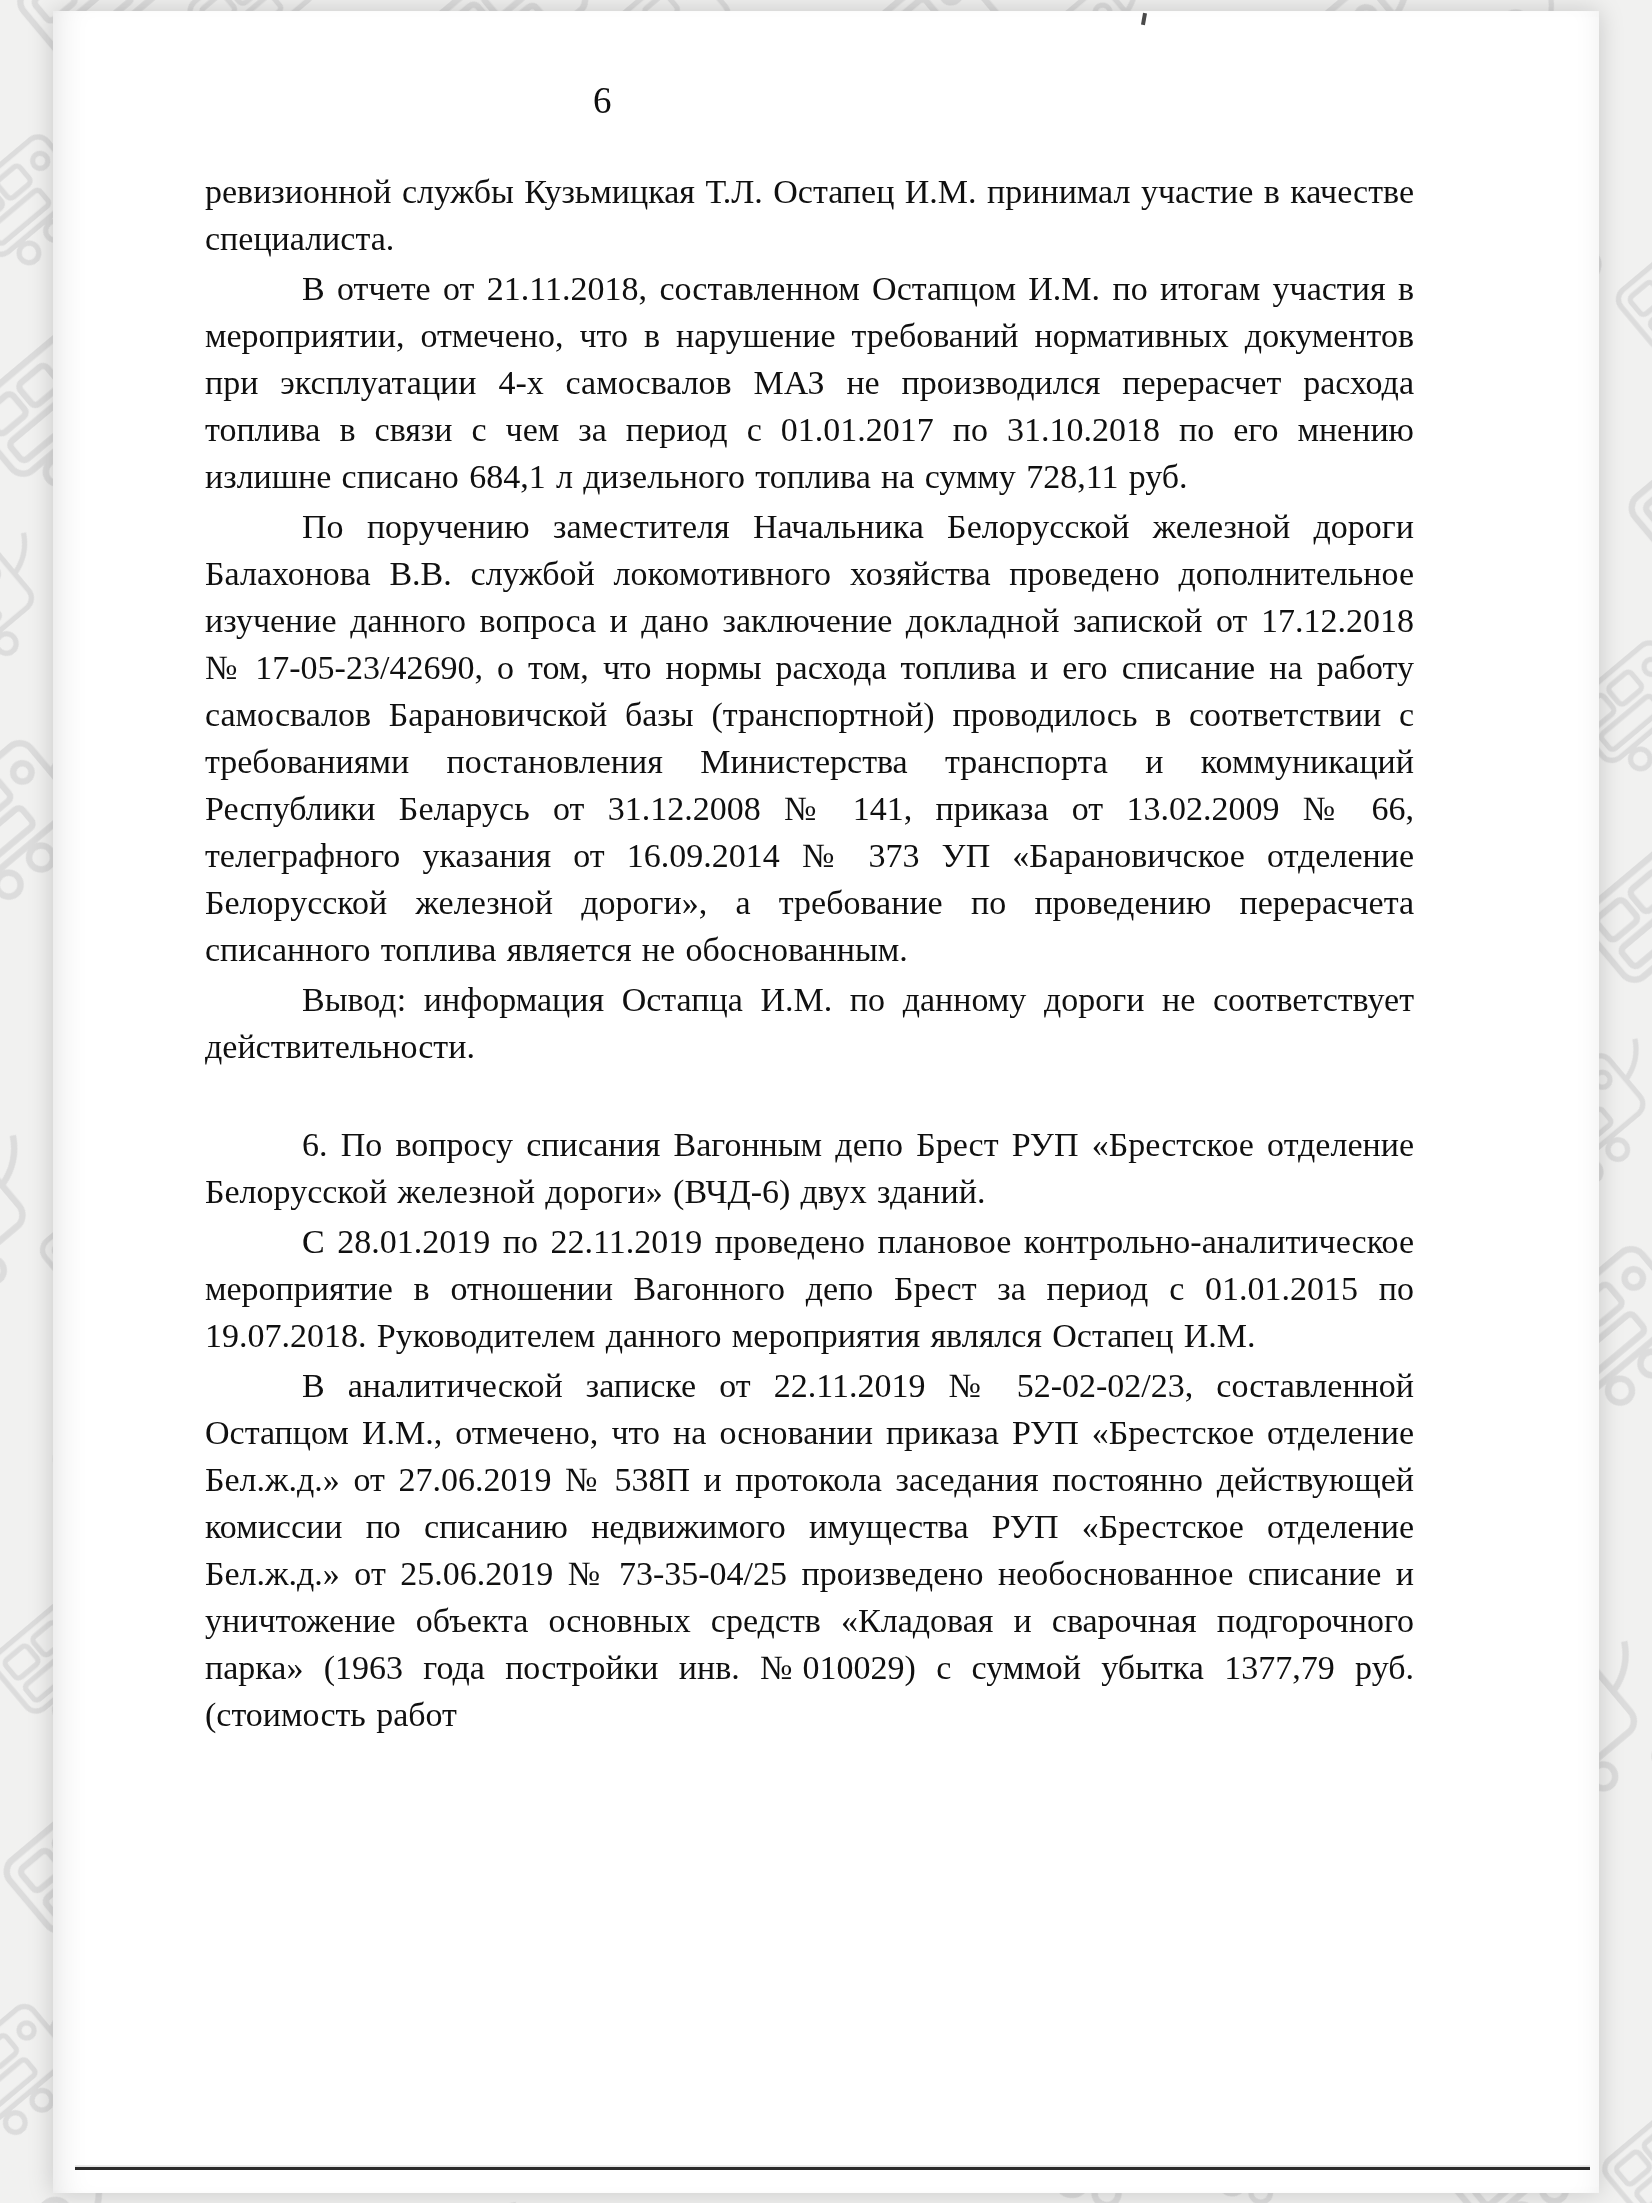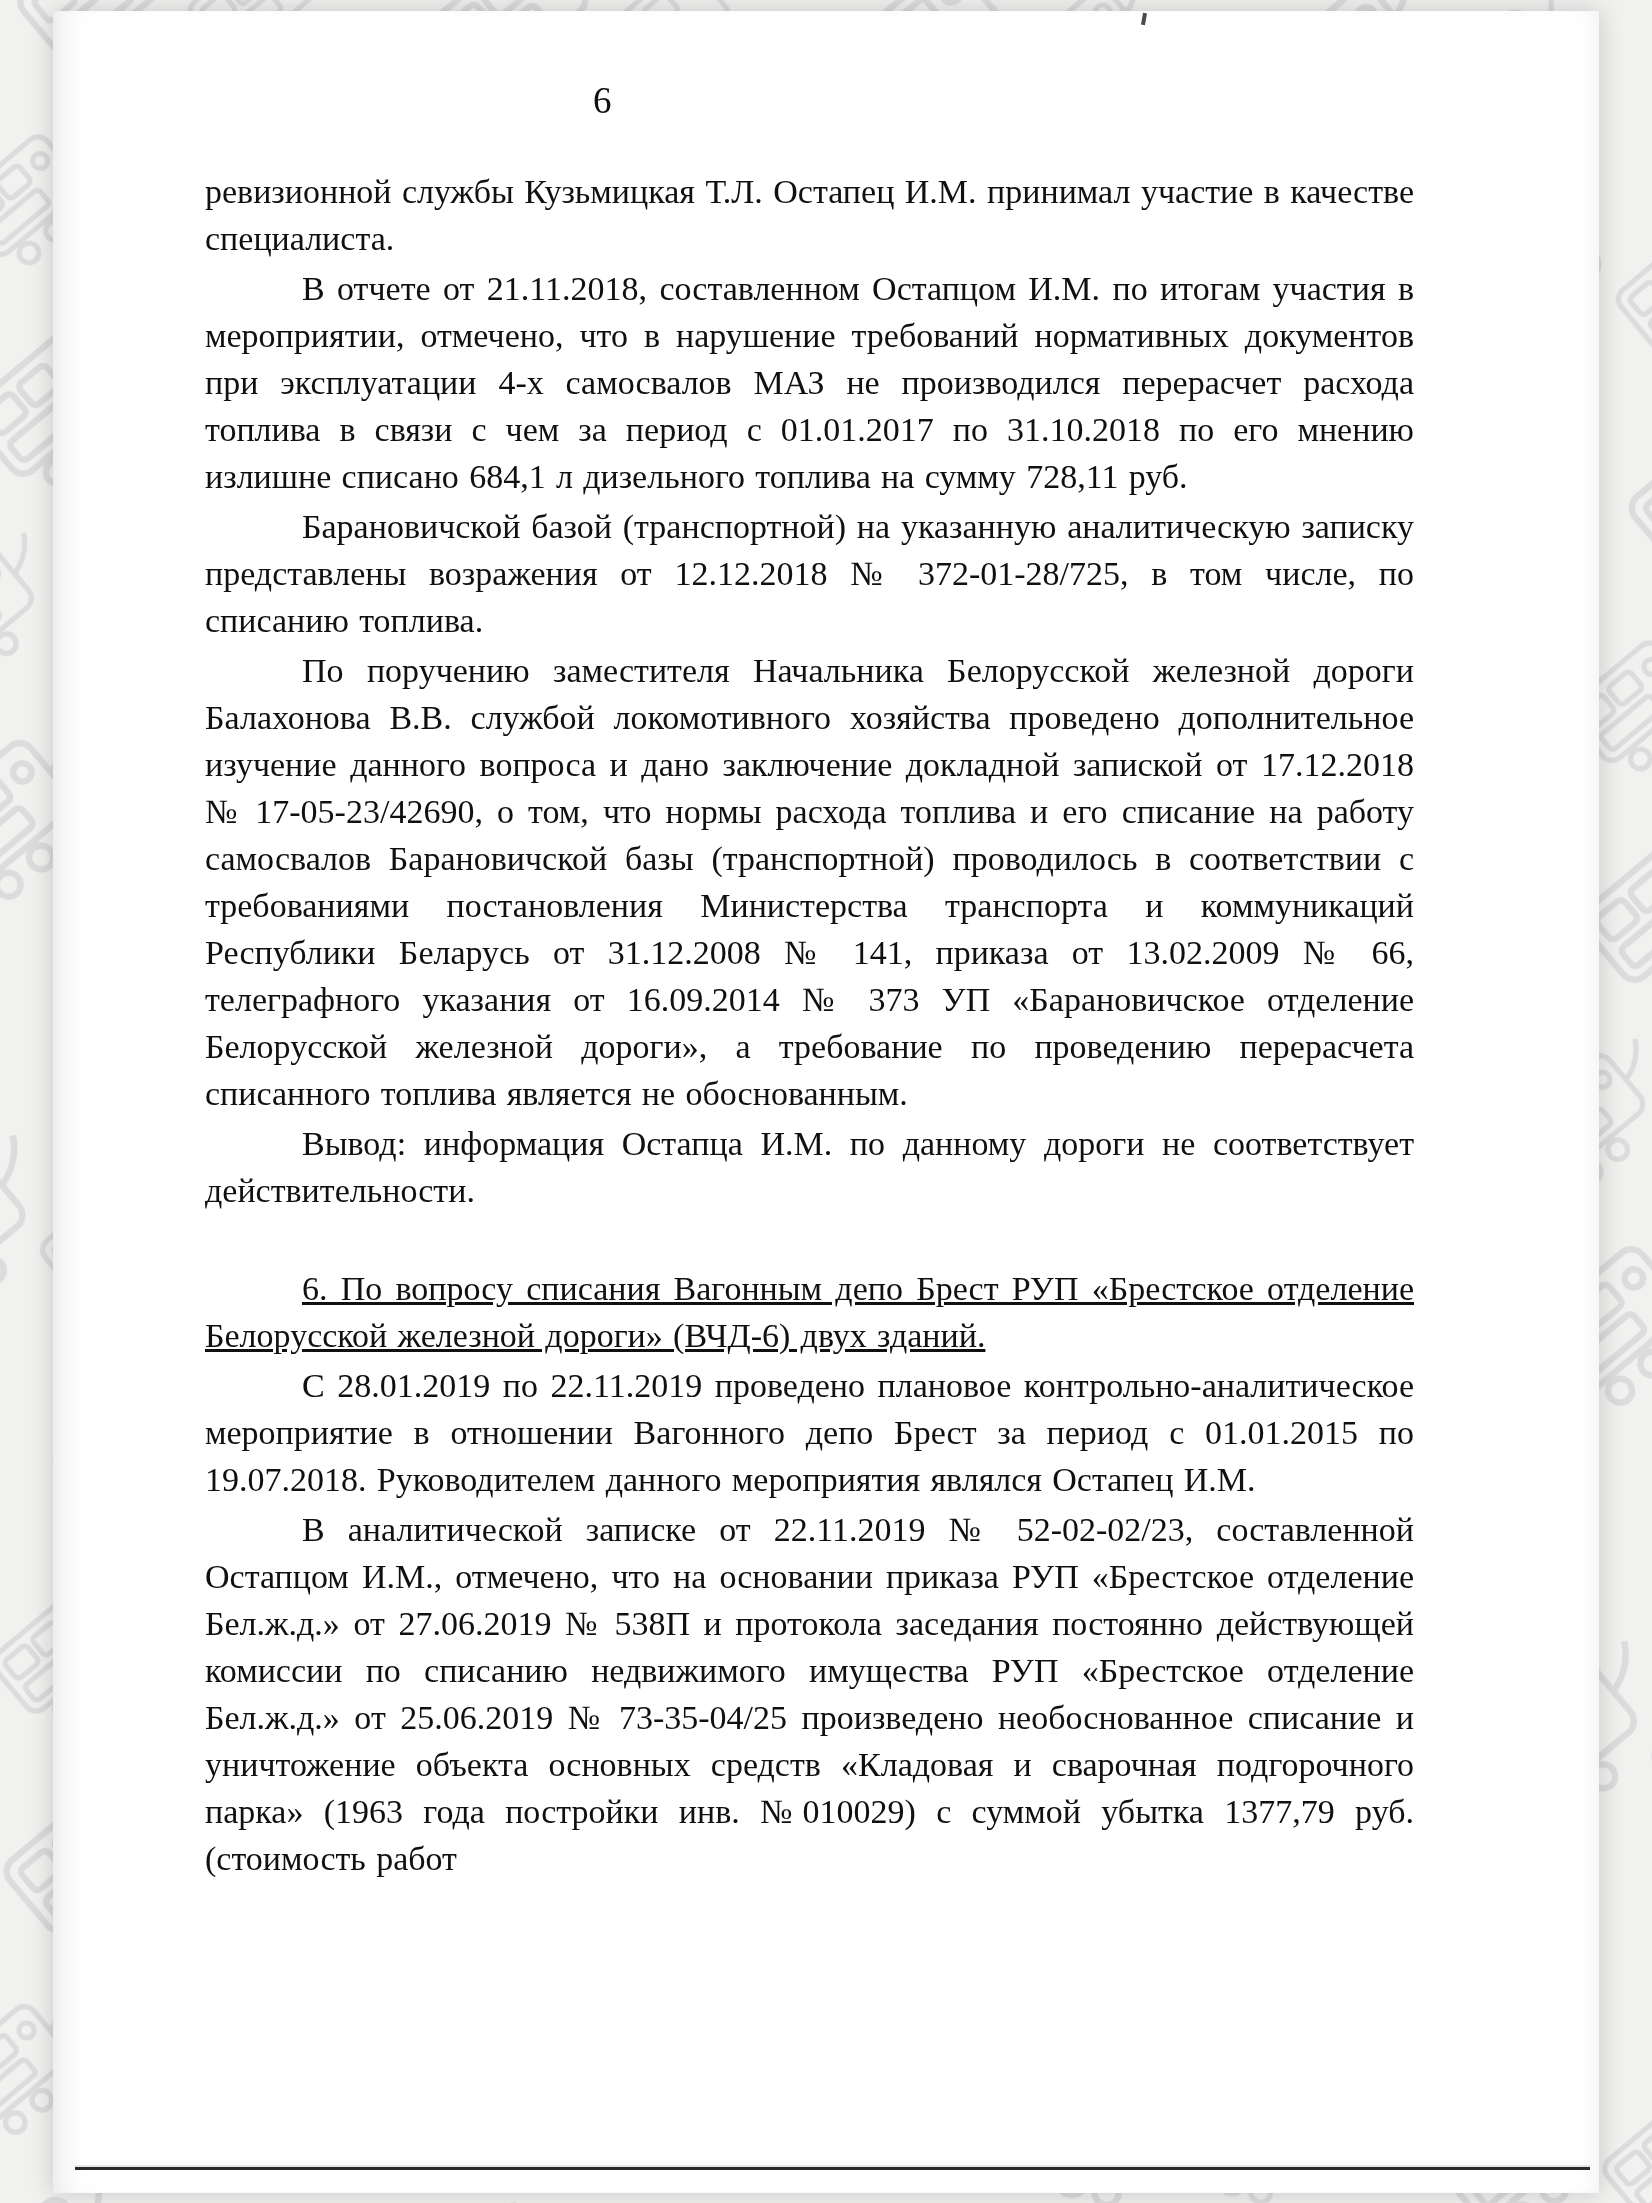--- a/index.html
+++ b/index.html
@@ -50,21 +50,21 @@
   .doc-body p {
     margin: 3px;
     font-size: 34px;
     line-height: 47px;
     text-align: justify;
     text-indent: 97px;
     word-spacing: 1.8px;
     color: #101010;
   }
   .doc-body p.no-indent { text-indent: 0; }
-  .doc-body p.section-gap { margin-top: 51px; text-decoration: underline; }
+  .doc-body p.section-gap { margin-top: 51px; }
   .scan-line {
     position: absolute;
     left: 22px;
     top: 2156px;
     width: 1515px;
     height: 2.8px;
     background: #2b2b2b;
     box-shadow: 0 -1.8px 0 rgba(43,43,43,0.12);
   }
   .scan-speck {
@@ -102,21 +102,20 @@
     <rect x="0" y="0" width="1800" height="2400" fill="#f1f1f0"></rect>
     <rect x="0" y="0" width="1800" height="2400" fill="url(#trainpat)"></rect>
   </svg>
 
   <div class="page">
     <div class="scan-speck"></div>
     <div class="page-number">6</div>
     <div class="doc-body">
         <p class="no-indent">ревизионной службы Кузьмицкая Т.Л. Остапец И.М. принимал участие в качестве специалиста.</p>
         <p>В отчете от 21.11.2018, составленном Остапцом И.М. по итогам участия в мероприятии, отмечено, что в нарушение требований нормативных документов при эксплуатации 4-х самосвалов МАЗ не производился перерасчет расхода топлива в связи с чем за период с 01.01.2017 по 31.10.2018 по его мнению излишне списано 684,1 л дизельного топлива на сумму 728,11 руб.</p>
-        <p>Барановичской базой (транспортной) на указанную аналитическую записку представлены возражения от 12.12.2018 № 372-01-28/725, в том числе, по списанию топлива.</p>
         <p>По поручению заместителя Начальника Белорусской железной дороги Балахонова В.В. службой локомотивного хозяйства проведено дополнительное изучение данного вопроса и дано заключение докладной запиской от 17.12.2018 № 17-05-23/42690, о том, что нормы расхода топлива и его списание на работу самосвалов Барановичской базы (транспортной) проводилось в соответствии с требованиями постановления Министерства транспорта и коммуникаций Республики Беларусь от 31.12.2008 № 141, приказа от 13.02.2009 № 66, телеграфного указания от 16.09.2014 № 373 УП «Барановичское отделение Белорусской железной дороги», а требование по проведению перерасчета списанного топлива является не обоснованным.</p>
         <p>Вывод: информация Остапца И.М. по данному дороги не соответствует действительности.</p>
         <p class="section-gap">6. По вопросу списания Вагонным депо Брест РУП «Брестское отделение Белорусской железной дороги» (ВЧД-6) двух зданий.</p>
         <p>С 28.01.2019 по 22.11.2019 проведено плановое контрольно-аналитическое мероприятие в отношении Вагонного депо Брест за период с 01.01.2015 по 19.07.2018. Руководителем данного мероприятия являлся Остапец И.М.</p>
         <p>В аналитической записке от 22.11.2019 № 52-02-02/23, составленной Остапцом И.М., отмечено, что на основании приказа РУП «Брестское отделение Бел.ж.д.» от 27.06.2019 № 538П и протокола заседания постоянно действующей комиссии по списанию недвижимого имущества РУП «Брестское отделение Бел.ж.д.» от 25.06.2019 № 73-35-04/25 произведено необоснованное списание и уничтожение объекта основных средств «Кладовая и сварочная подгорочного парка» (1963 года постройки инв. №010029) с суммой убытка 1377,79 руб. (стоимость работ</p>
       </div>
     <div class="scan-line"></div>
   </div>
 
 </div>

